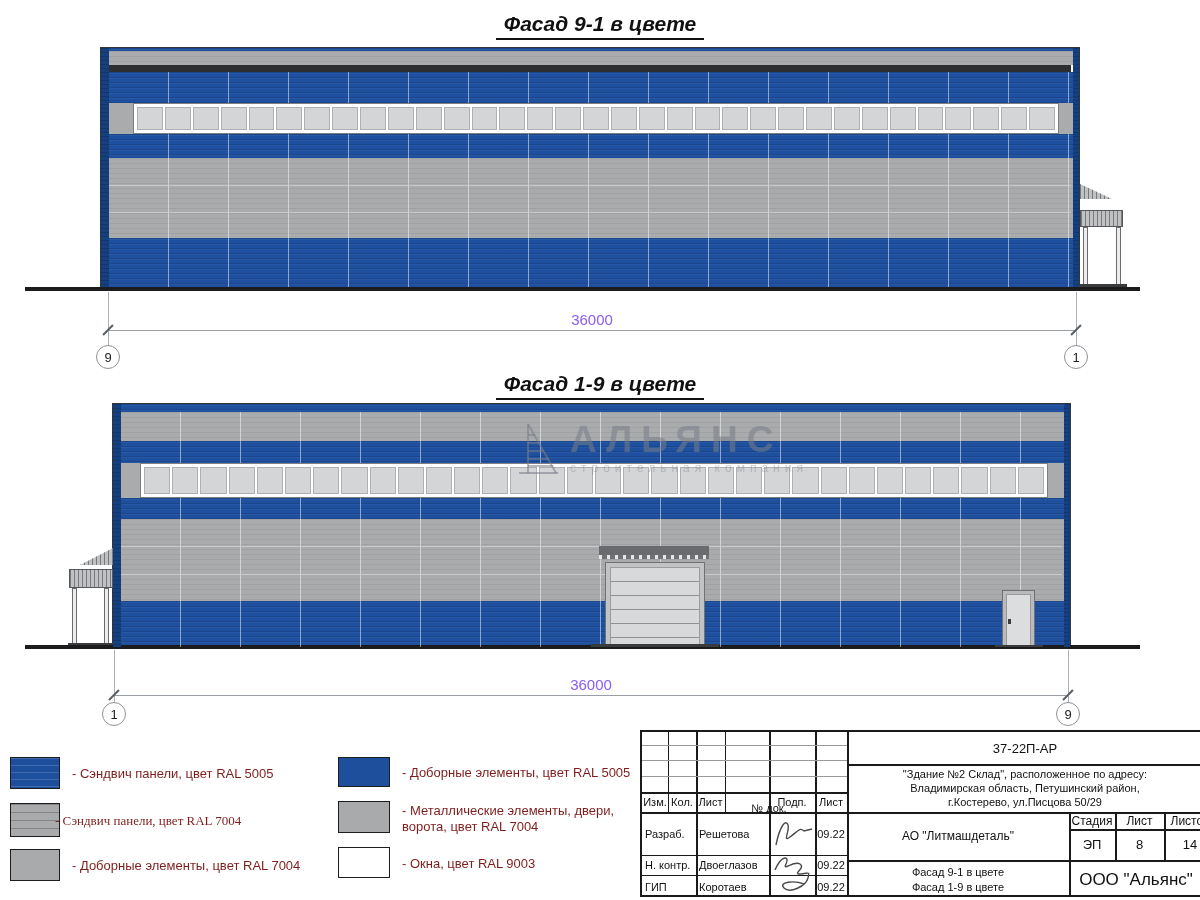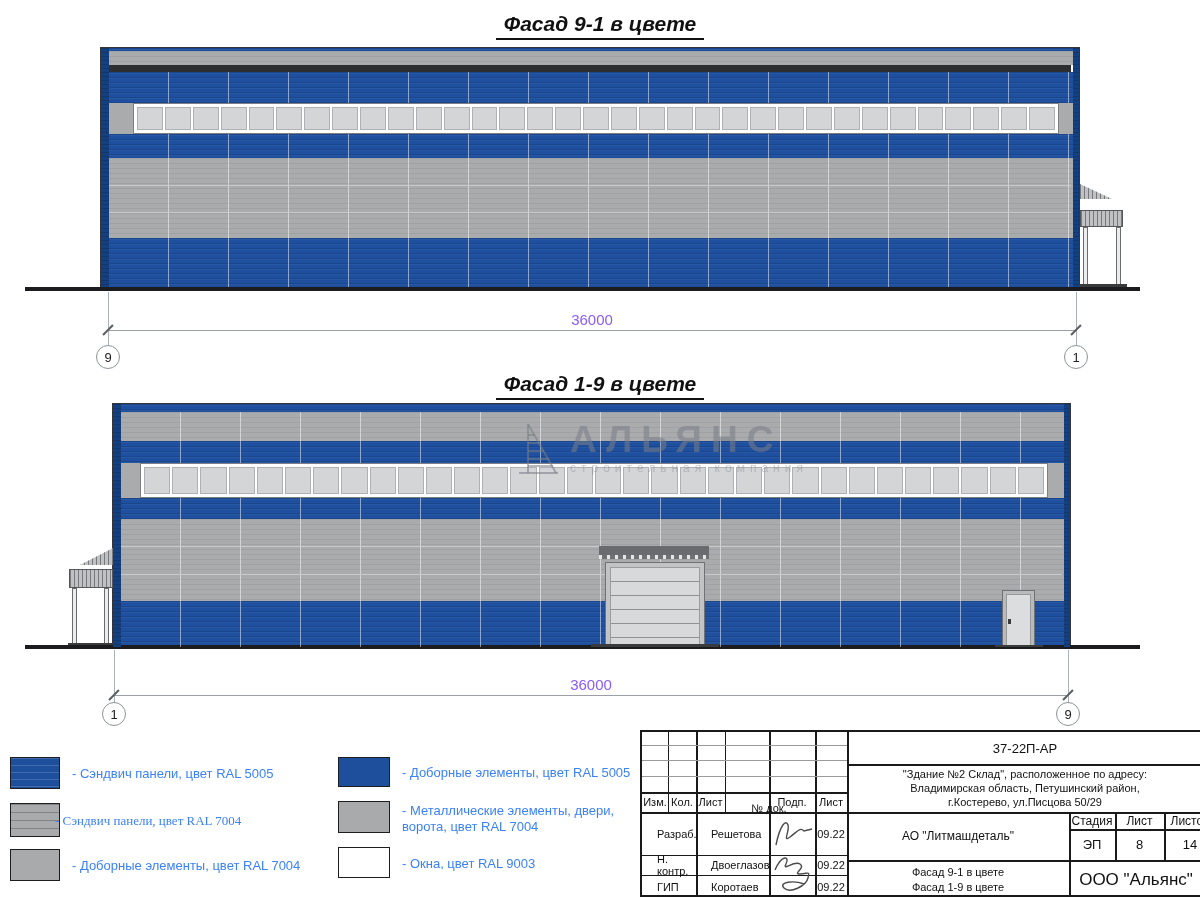--- a/index.html
+++ b/index.html
@@ -55,31 +55,31 @@
   .wm-name{font-size:37px;font-weight:bold;letter-spacing:9px;color:rgba(120,126,134,.55);line-height:1;}
   .wm-sub{font-size:12px;letter-spacing:5px;color:rgba(130,136,144,.42);margin-top:3px;}
 
   
   .sw{position:absolute;border:1px solid #1d1d1d;box-sizing:border-box;}
   .sw-blue{background:#1d4f9c;}
   .sw-blue-lined{background:#1d4f9c;background-image:repeating-linear-gradient(180deg,rgba(255,255,255,.16) 0 1px,transparent 1px 7px);}
   .sw-gray{background:#a8aaac;}
   .sw-gray-lined{background:#a8aaac;background-image:repeating-linear-gradient(180deg,rgba(0,0,0,.22) 0 1px,transparent 1px 8px);}
   .sw-white{background:#ffffff;}
-  .leg-label{position:absolute;font-size:13px;color:#3b82f6;line-height:1.25;}
+  .leg-label{position:absolute;font-size:13px;color:#7f1d1d;line-height:1.25;}
 
   
   .tb{position:absolute;left:640px;top:730px;width:561px;height:167px;border:2px solid #1a1a1a;border-right:none;box-sizing:border-box;overflow:hidden;font-size:11px;color:#111;}
   .vl{position:absolute;width:2px;background:#1a1a1a;}
   .vl1{position:absolute;width:1px;background:#1a1a1a;}
   .hl{position:absolute;height:2px;background:#1a1a1a;}
   .hl1{position:absolute;height:1px;background:#1a1a1a;}
   .hlt{position:absolute;height:1px;background:#9a9a9a;}
   .tb-cell{position:absolute;display:flex;align-items:center;justify-content:center;text-align:center;box-sizing:border-box;}
-  .tb-left{justify-content:flex-start;padding-left:15px;text-align:left;}
+  .tb-left{justify-content:flex-start;padding-left:3px;text-align:left;}
   .sig{position:absolute;z-index:2;}
 </style>
 </head>
 <body>
 
 <div class="canvas">
 
   <div class="ftitle" style="top:12px;">
     <span>Фасад 9-1 в цвете</span>
   </div>

